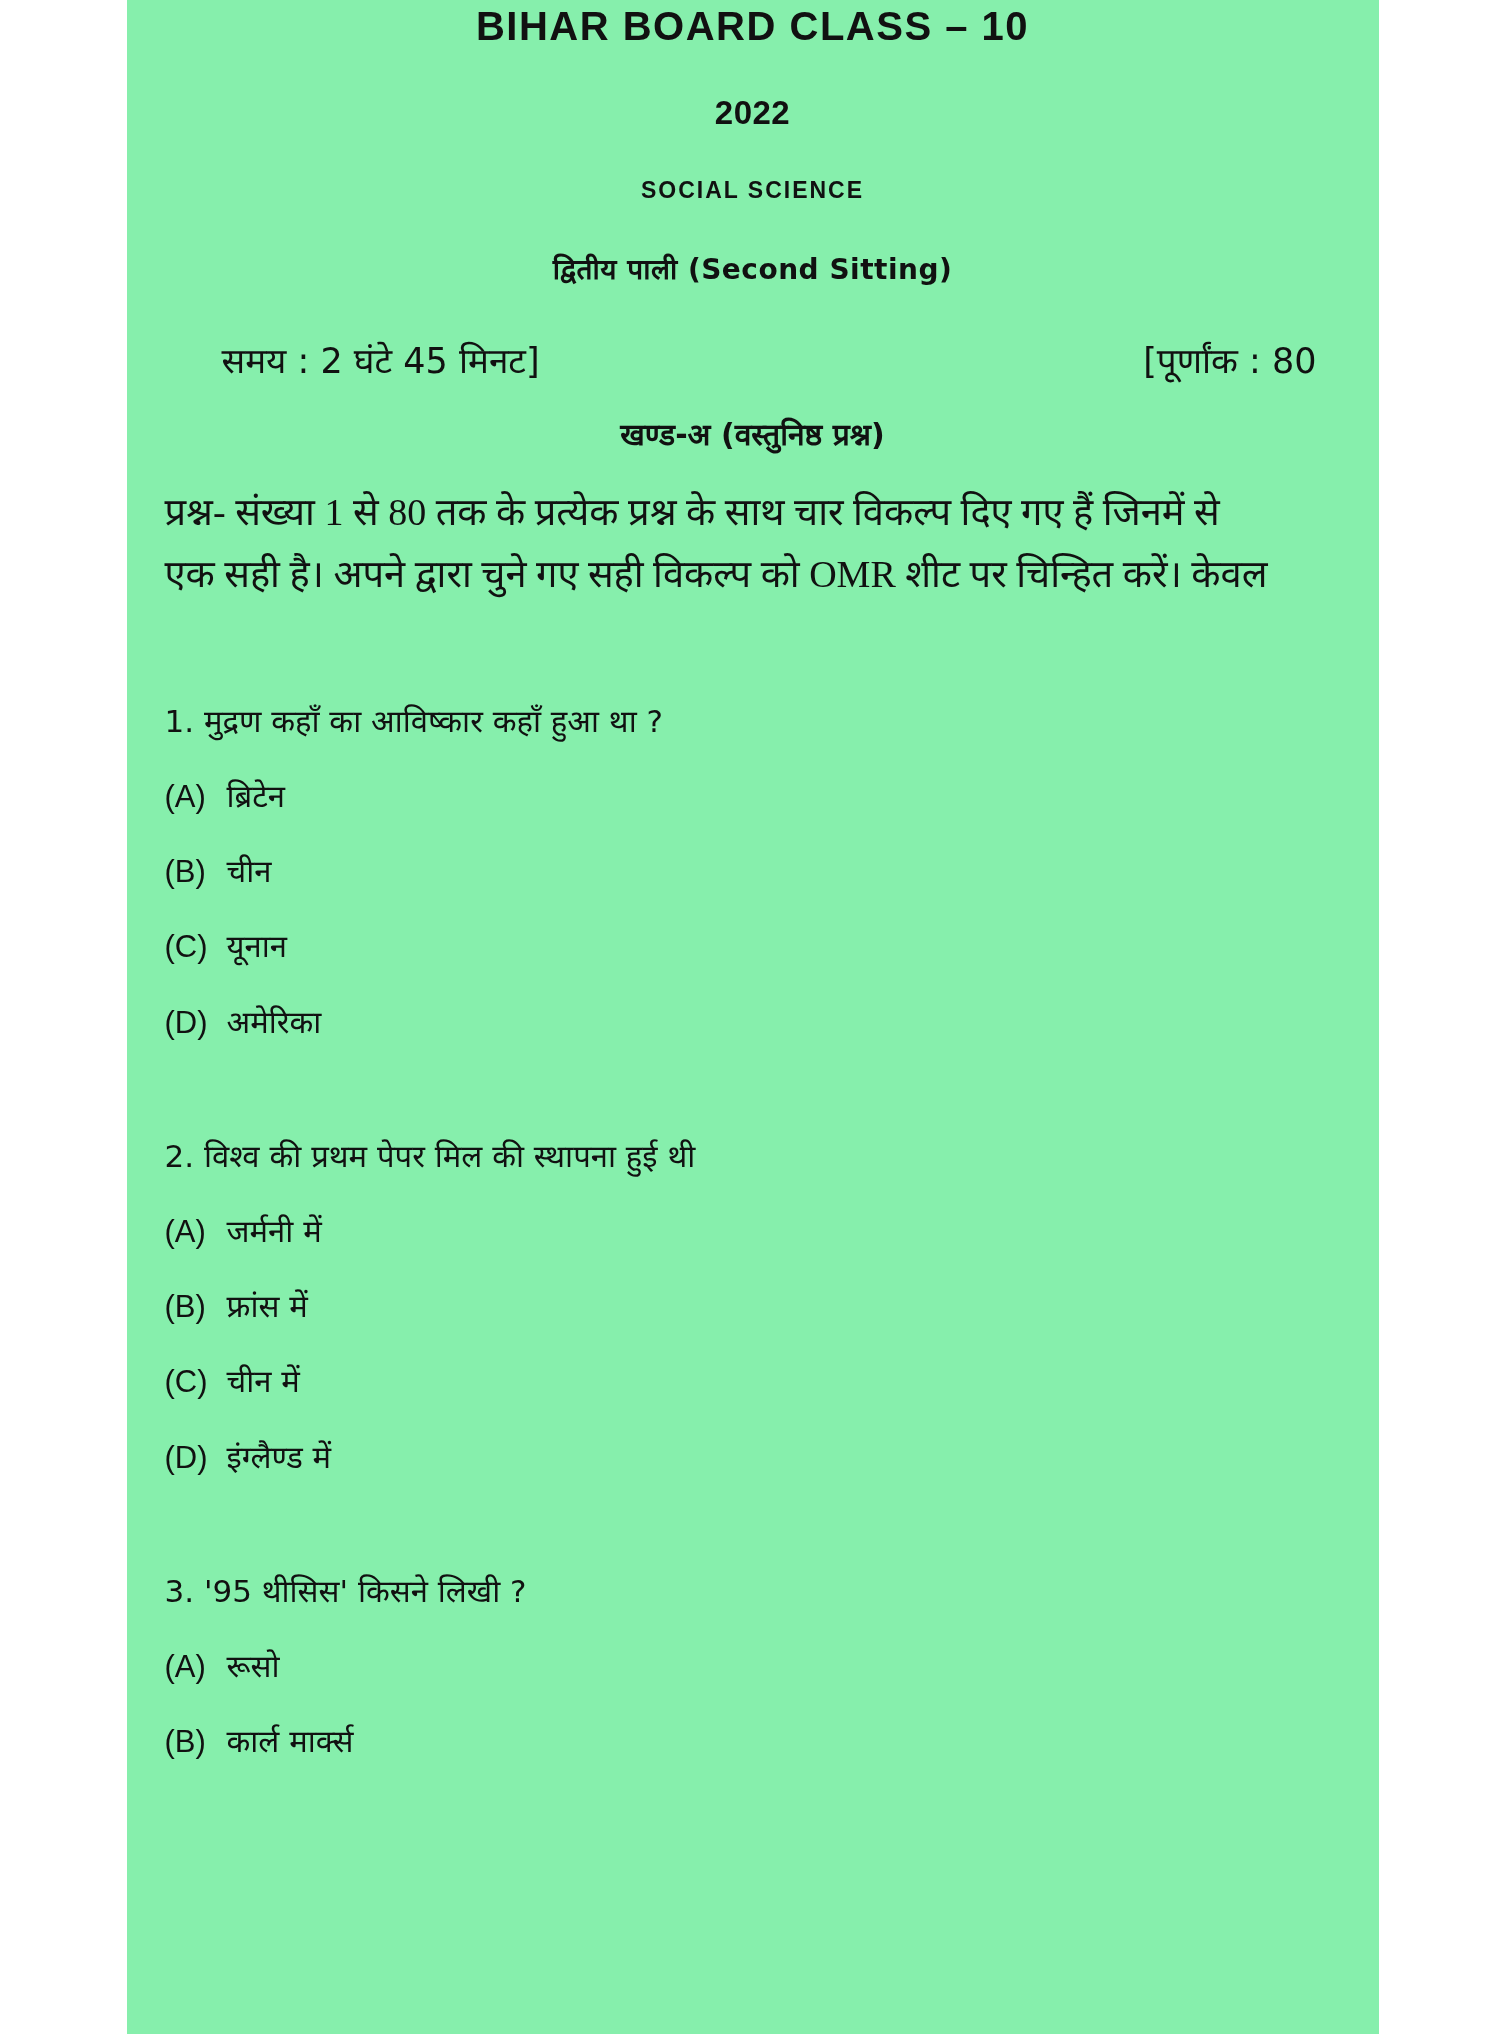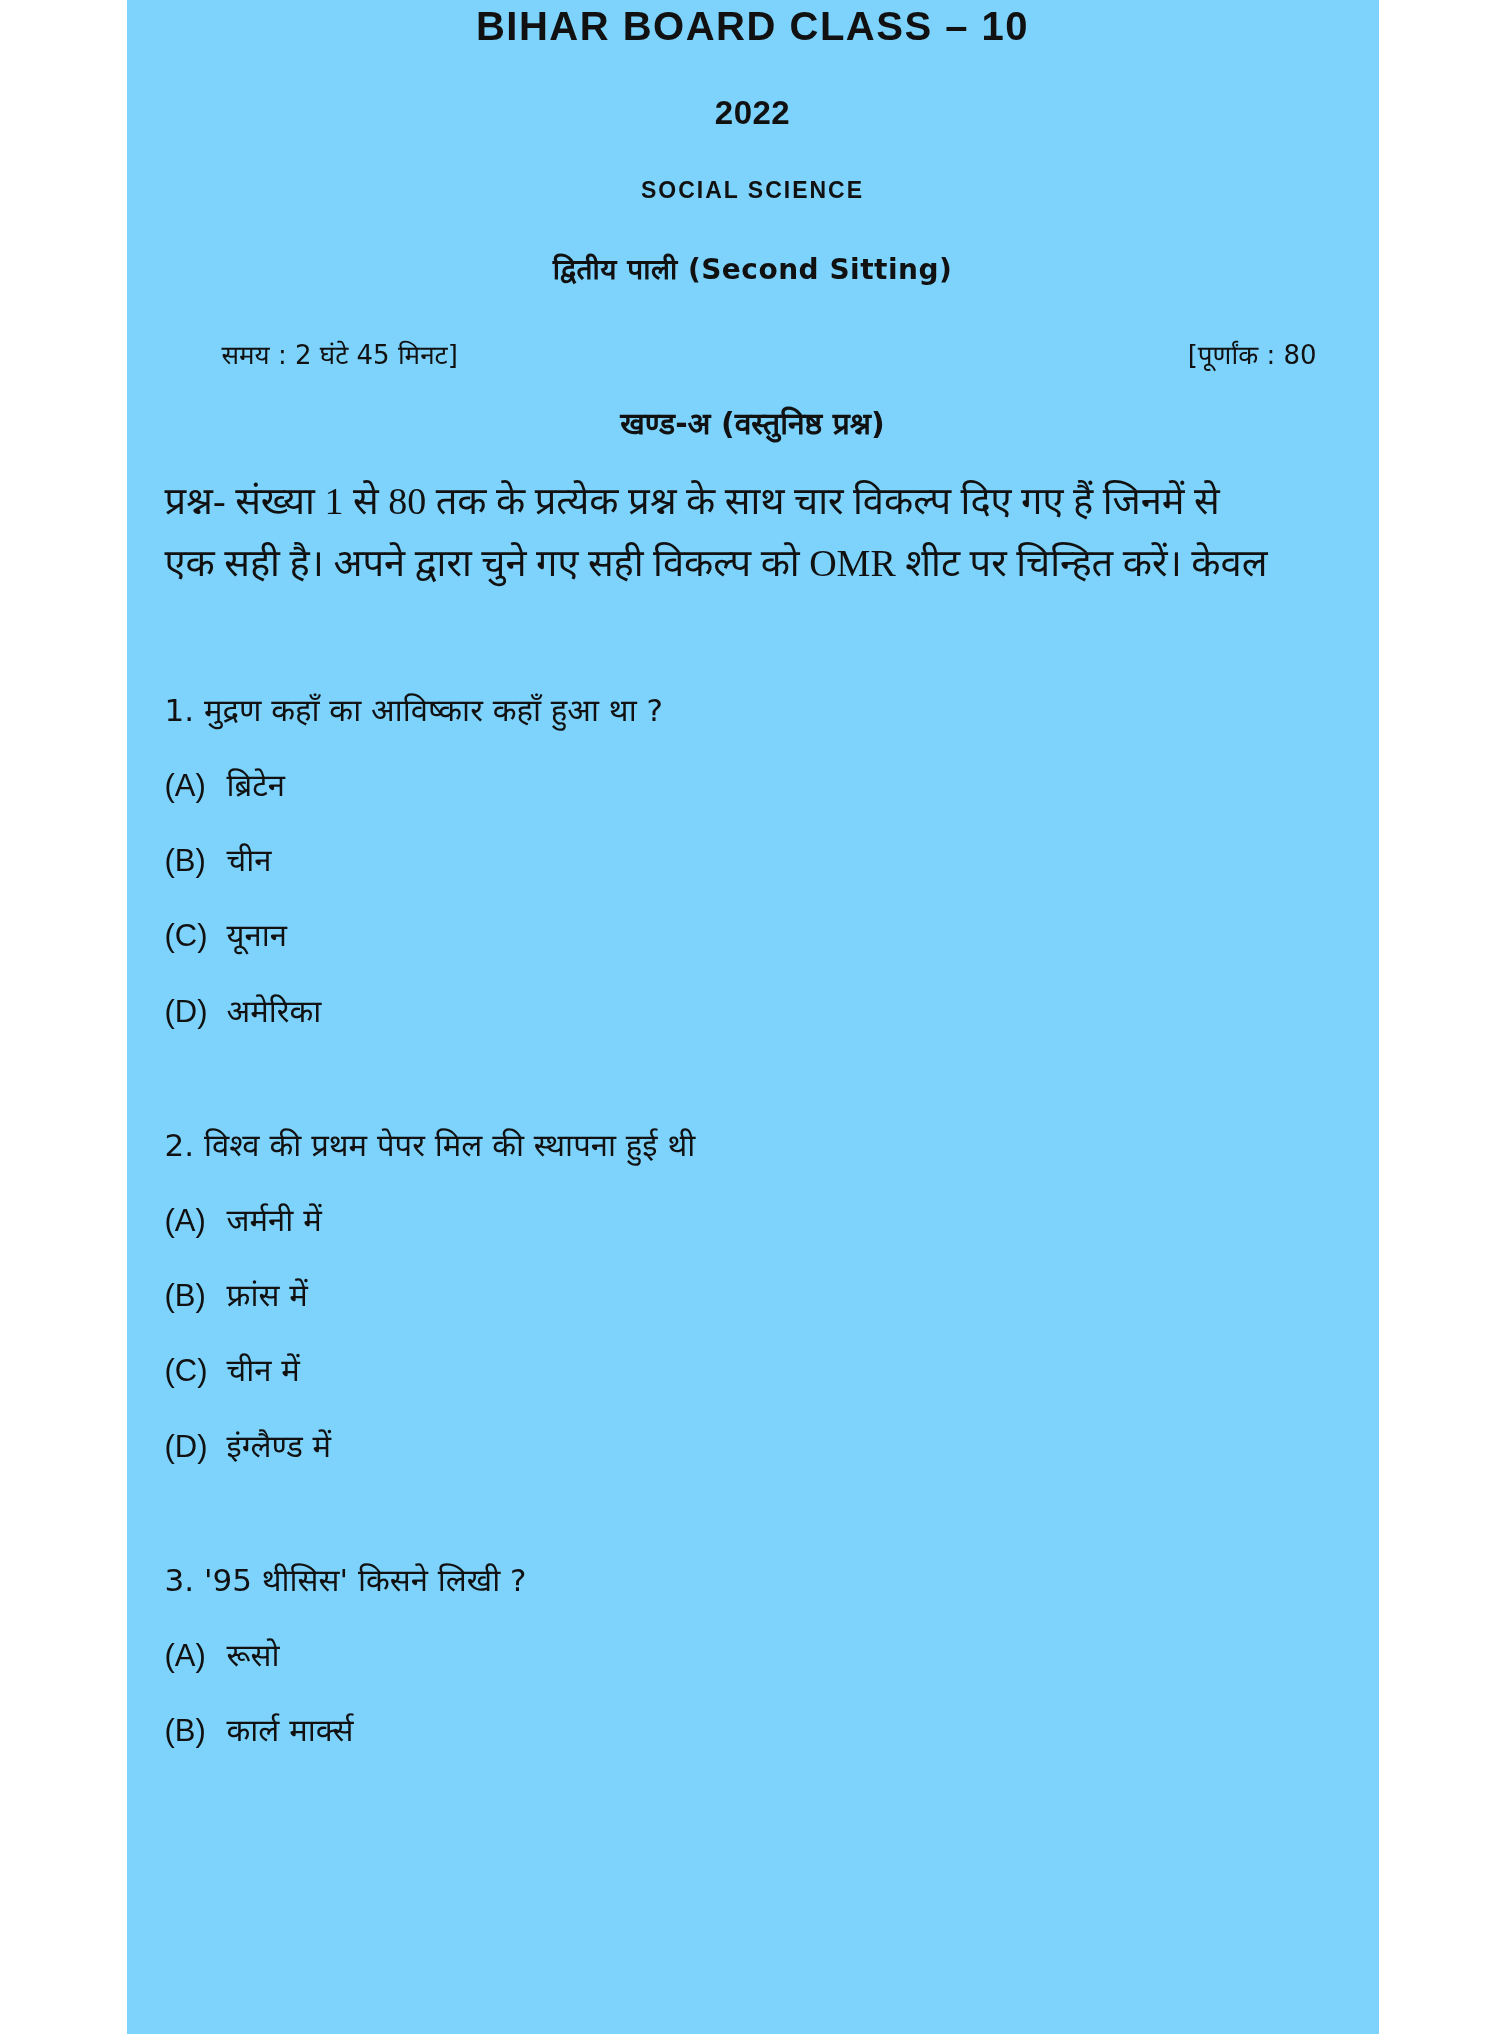--- a/index.html
+++ b/index.html
@@ -7,21 +7,21 @@
     margin: 0;
     padding: 0;
     background: #ffffff;
   }
 
   .page {
     position: relative;
     width: 1252px;
     height: 2034px;
     margin: 0 auto;
-    background: #7dd3fc;
+    background: #86efac;
     color: #111111;
     font-family: "Liberation Sans", "DejaVu Sans", sans-serif;
     overflow: hidden;
     box-sizing: border-box;
   }
 
   
   .header {
     padding-top: 2px;
     text-align: center;
@@ -64,21 +64,21 @@
     font-family: "DejaVu Sans", "Liberation Sans", sans-serif;
     letter-spacing: 0.5px;
   }
 
   
   .meta-row {
     display: flex;
     justify-content: space-between;
     align-items: baseline;
     padding: 40px 40px 0 95px;
-    font-size: 26px;
+    font-size: 35px;
     font-family: "DejaVu Sans", "Liberation Sans", sans-serif;
   }
 
   .meta-time { white-space: nowrap; }
   .meta-marks { white-space: nowrap; padding-right: 22px; }
 
   
   .section-heading {
     text-align: center;
     font-size: 30px;

